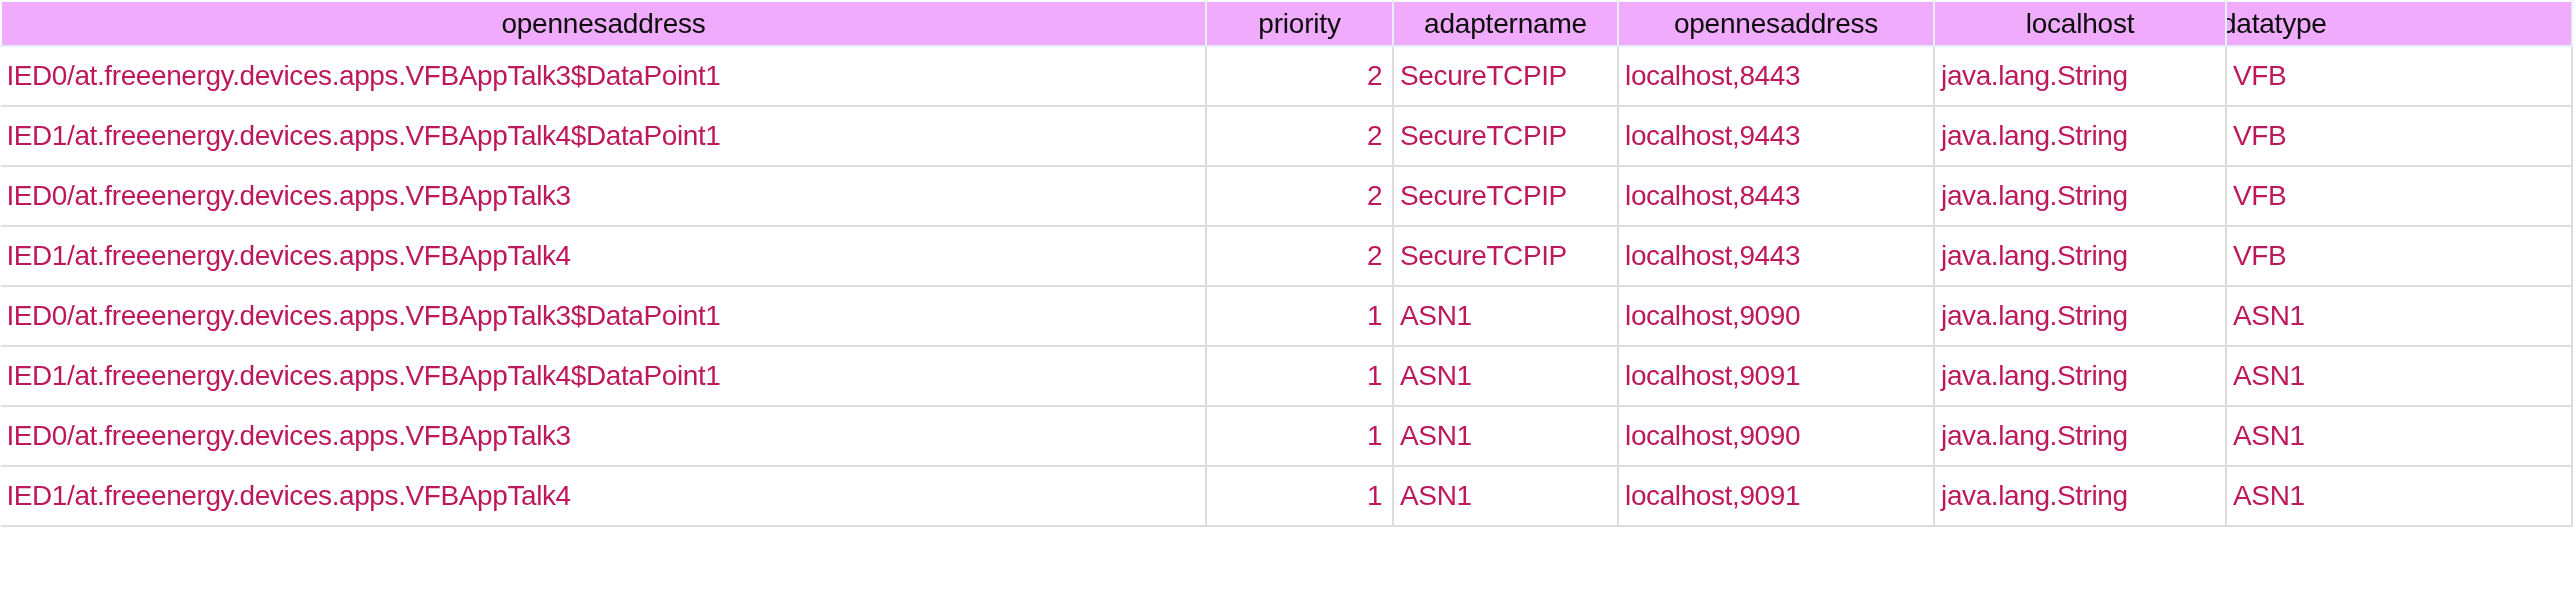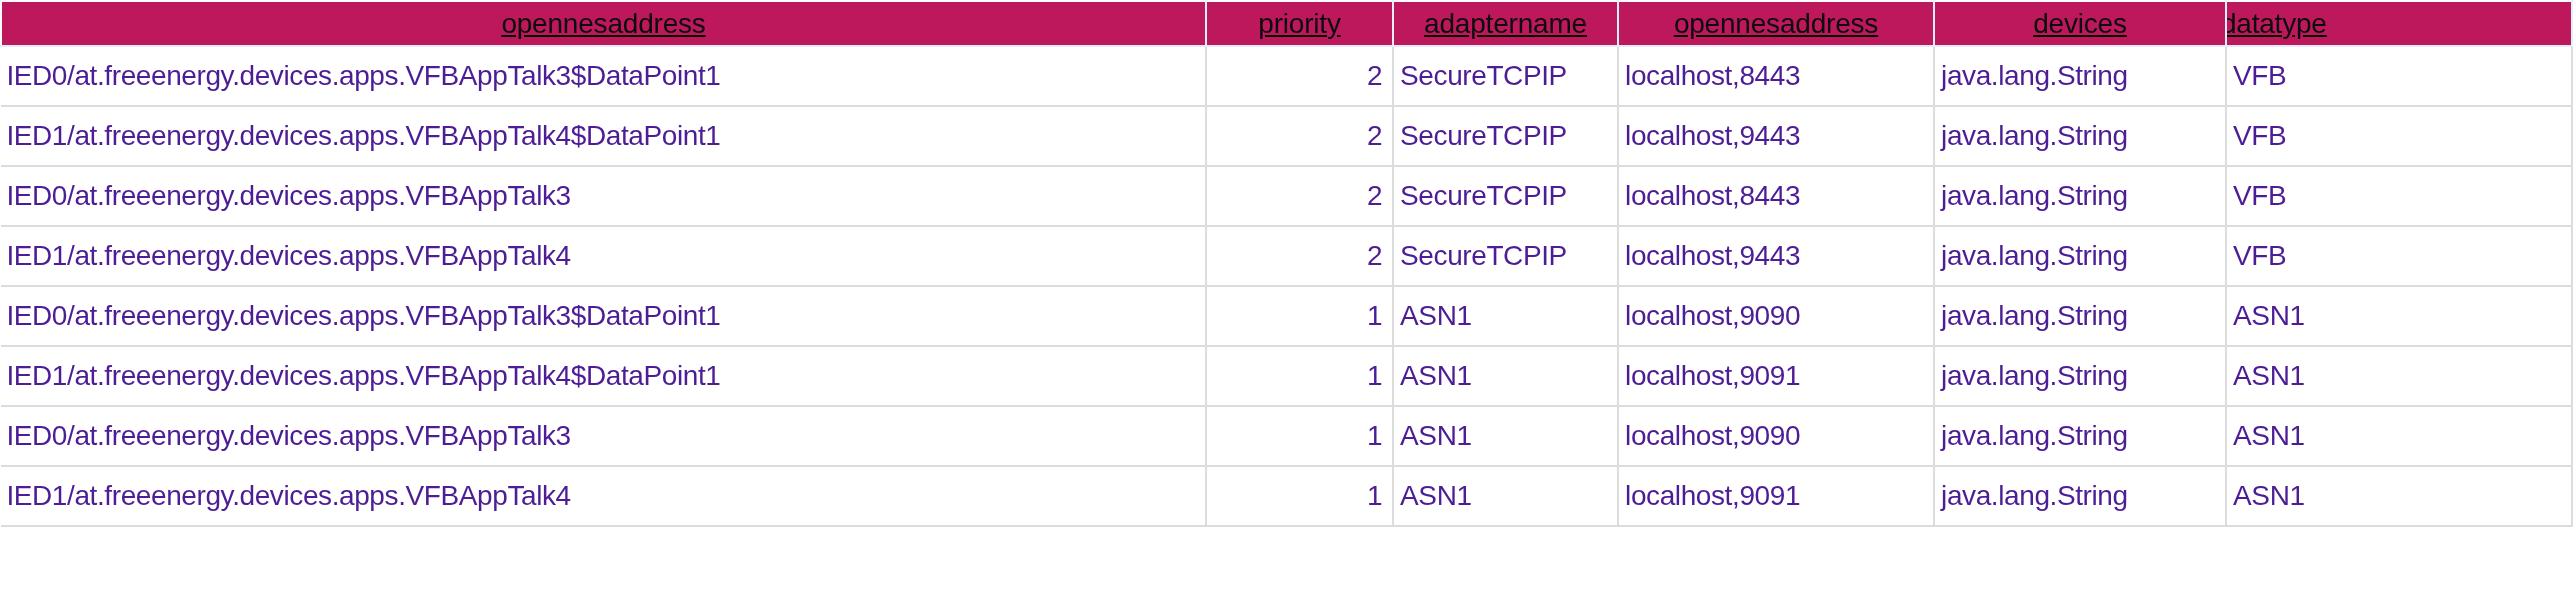--- a/index.html
+++ b/index.html
@@ -26,22 +26,21 @@
   table.grid {
     border-collapse: collapse;
     table-layout: fixed;
     width: 2571px;
     margin: 0;
     border-spacing: 0;
   }
 
   
   table.grid thead tr {
-    background: #be185d;
-    text-decoration: underline;
+    background: #f0abfc;
   }
   table.grid thead th {
     font-weight: normal;
     font-size: 28px;
     color: #0d0d0d;
     text-align: center;
     vertical-align: middle;
     height: 45px;
     padding: 0 6.8px;
     border-right: 2px solid #e8eef7;
@@ -61,21 +60,21 @@
   
   table.grid thead th.clip-left {
     text-align: left;
     padding-left: 0;
     text-indent: -6.1px;
   }
 
   
   table.grid tbody td {
     font-size: 28px;
-    color: #4c1d95;
+    color: #be185d;
     background: #ffffff;
     height: 60px;
     padding: 0 6.1px;
     border: 2px solid #dcdcdc;
     border-left: none;
     vertical-align: middle;
     white-space: nowrap;
     overflow: hidden;
     box-sizing: border-box;
     letter-spacing: -0.4px;
@@ -114,21 +113,21 @@
       <col class="c-adapteraddr">
       <col class="c-datatype">
       <col class="c-protocol">
     </colgroup>
     <thead>
       <tr>
         <th class="first">opennesaddress</th>
         <th>priority</th>
         <th>adaptername</th>
         <th>opennesaddress</th>
-        <th>devices</th>
+        <th>localhost</th>
         <th class="last clip-left">datatype</th>
       </tr>
     </thead>
     <tbody id="tbody">
         <tr>
           <td class="firstcol txt">IED0/at.freeenergy.devices.apps.VFBAppTalk3$DataPoint1</td>
           <td class="num">2</td>
           <td class="txt">SecureTCPIP</td>
           <td class="txt">localhost,8443</td>
           <td class="txt">java.lang.String</td>

